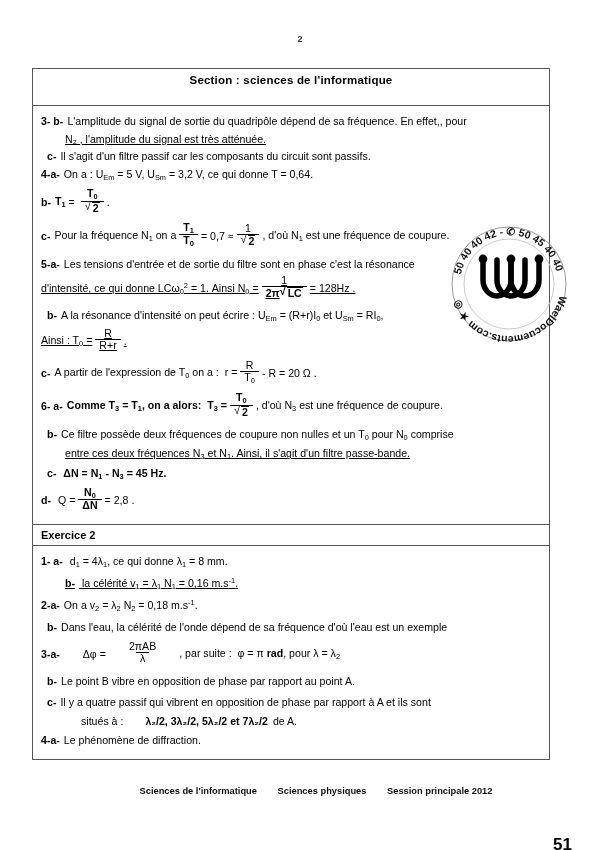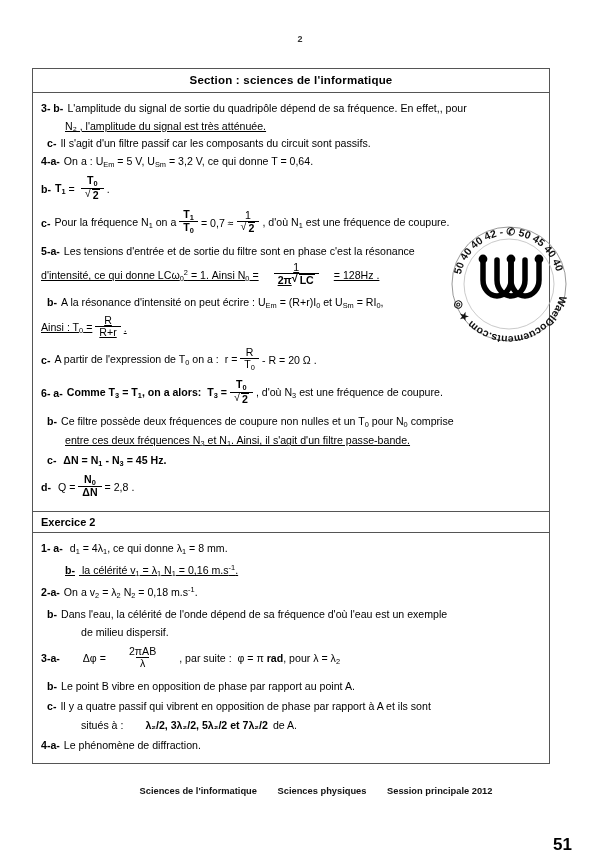--- a/index.html
+++ b/index.html
@@ -24,21 +24,21 @@
   .doc-box{
     position:absolute;left:32px;top:68px;width:518px;
     border:1.5px solid #555;
     box-sizing:border-box;
     background:transparent;
   }
   .section-header{
     border-bottom:1.5px solid #555;
     text-align:center;
     font-size:11.5px;font-weight:bold;
-    padding:5px 0 6px 0;
+    padding:5px 0 19px 0;
     letter-spacing:.2px;
   }
   .body-pad{padding:8px 10px 8px 8px;}
 
   .line{
     font-size:10.6px;
     line-height:1.34;
     margin:0 0 3.5px 0;
     display:flex;
     align-items:baseline;
@@ -162,21 +162,21 @@
           <span class="num">1</span>
           <span class="den"><span class="sqrt"><span class="rad b">2</span></span></span>
         </span>
         <span>, d'où N<sub>1</sub> est une fréquence de coupure.</span>
       </div>
 
       <div class="line wrapok">
         <span class="lbl">5-a-</span>
         <span class="txt">Les tensions d'entrée et de sortie du filtre sont en phase c'est la résonance</span>
       </div>
-      <div class="eqrow ind2" style="margin:5px 0 8px 0;gap:12px;">
+      <div class="eqrow ind2" style="margin:5px 0 8px 0;">
         <span>d'intensité, ce qui donne LCω<sub>0</sub><sup>2</sup> = 1. Ainsi N<sub>0</sub> =</span>
         <span class="frac">
           <span class="num">1</span>
           <span class="den b">2π<span class="sqrt"><span class="rad">LC</span></span></span>
         </span>
         <span>= 128Hz .</span>
       </div>
 
       <div class="line wrapok ind1">
         <span class="lbl">b-</span>
@@ -251,23 +251,20 @@
       </div>
 
       <div class="line wrapok" style="margin-top:6px;">
         <span class="lbl">2-a-</span>
         <span class="txt">On a v<sub>2</sub> = λ<sub>2</sub> N<sub>2</sub> = 0,18 m.s<sup>-1</sup>.</span>
       </div>
 
       <div class="line wrapok ind1" style="margin-top:6px;">
         <span class="lbl">b-</span>
         <span class="txt">Dans l'eau, la célérité de l'onde dépend de sa fréquence d'où l'eau est un exemple</span>
-      </div>
-      <div class="line wrapok ind3">
-        <span class="txt">de milieu dispersif.</span>
       </div>
 
       <div class="eqrow" style="margin:8px 0 9px 0;gap:16px;">
         <span class="lbl">3-a-</span>
         <span>&nbsp;Δφ =</span>
         <span class="frac">
           <span class="num">2πAB</span>
           <span class="den">λ</span>
         </span>
         <span>, par suite :&nbsp; φ = π <b>rad</b>, pour λ = λ<sub>2</sub></span>

